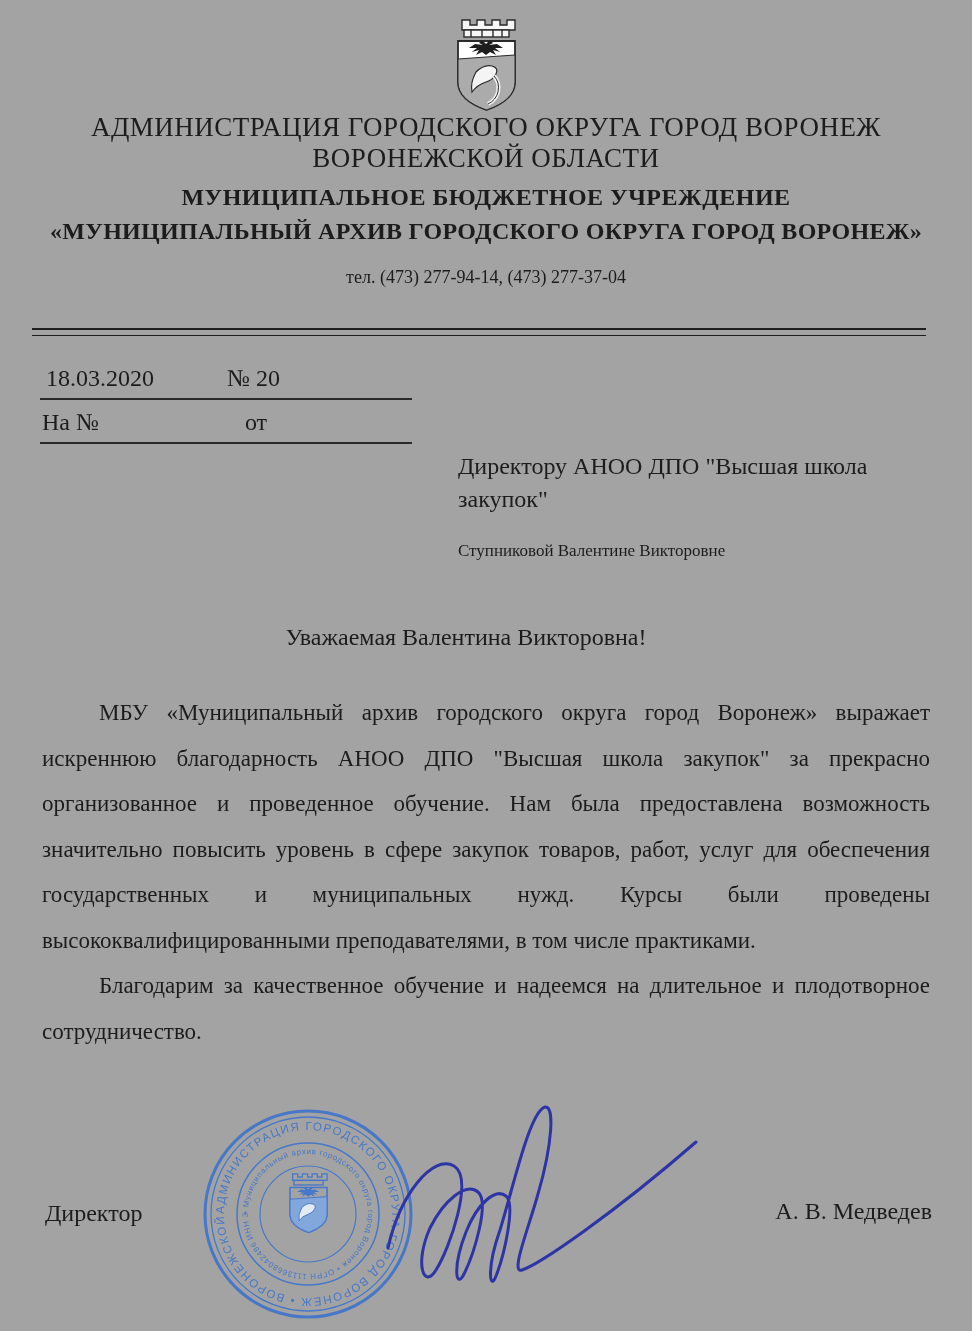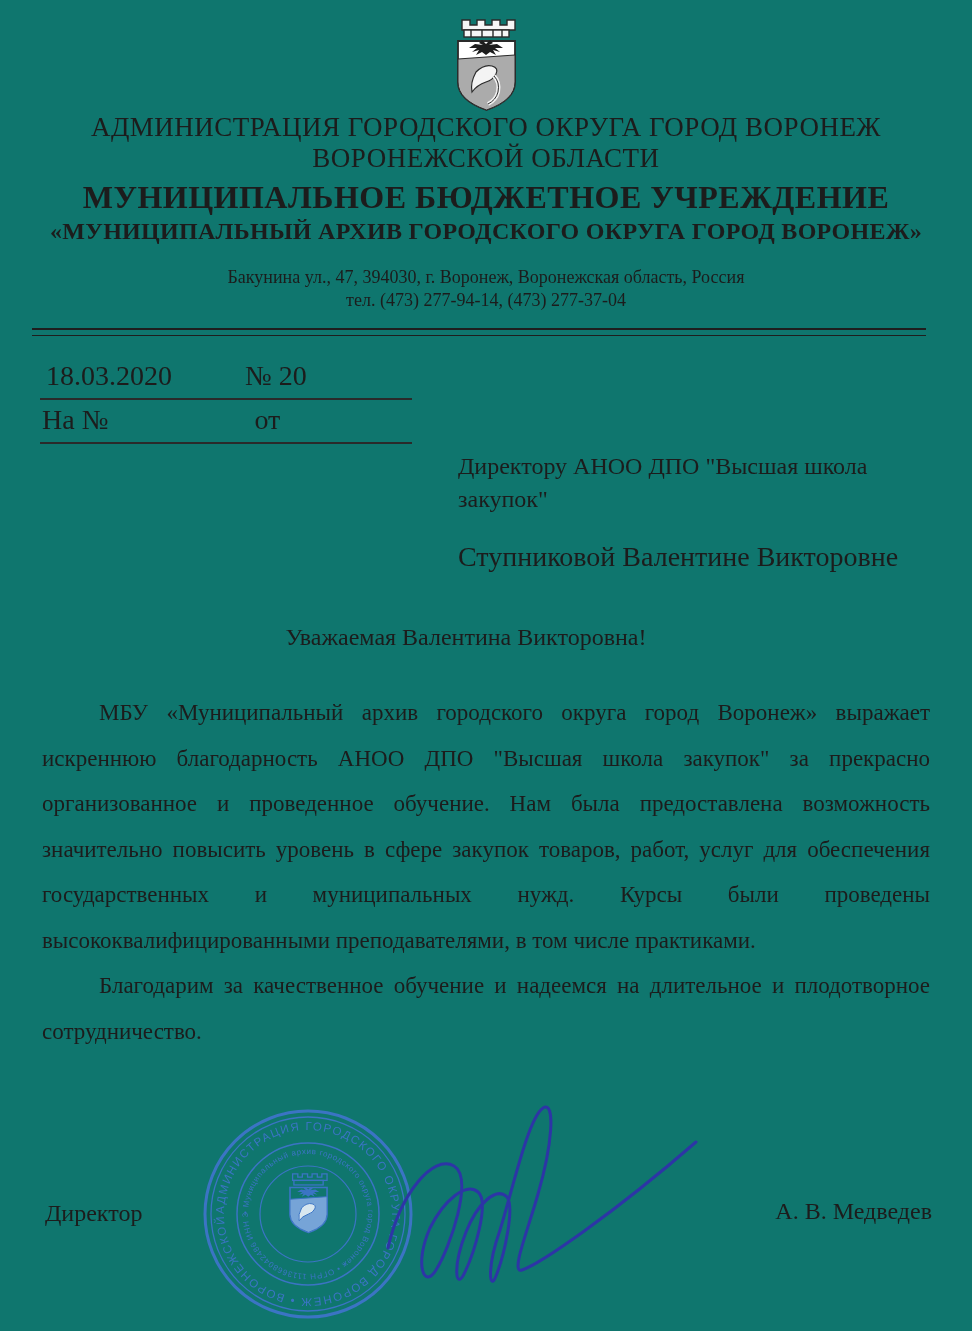--- a/index.html
+++ b/index.html
@@ -1,42 +1,42 @@
 <!DOCTYPE html>
 <html><head>
 <meta charset="utf-8">
 <style>
   html,body{margin:0;padding:0;background:#e8e8e8;}
   .page{
     position:relative;
     width:972px;height:1331px;
-    background:#0f766e;
+    background:#a3a3a3;
     font-family:"Liberation Serif","DejaVu Serif",serif;
     color:#1c1c1c;
     overflow:hidden;
     margin:0 auto;
   }
   .emblem{position:absolute;left:438px;top:14px;width:96px;height:100px;}
   .org-block{position:absolute;left:0;top:112px;width:972px;text-align:center;}
   .org-line1,.org-line2{font-size:27px;letter-spacing:.5px;line-height:31px;}
-  .org-line3{font-size:32px;font-weight:bold;line-height:34px;margin-top:6px;letter-spacing:.5px;}
+  .org-line3{font-size:24px;font-weight:bold;line-height:34px;margin-top:6px;letter-spacing:.5px;}
   .org-line4{font-size:24px;font-weight:bold;line-height:30px;margin-top:2px;letter-spacing:.3px;}
   .addr-block{position:absolute;left:0;top:266px;width:972px;text-align:center;font-size:18px;line-height:23px;}
   .rule{position:absolute;left:32px;width:894px;}
   .rule .r1{height:2px;background:#1e1e1e;}
   .rule .r2{height:1px;background:#1e1e1e;margin-top:5px;}
-  .ref-block{position:absolute;left:40px;top:358px;width:372px;font-size:28px;}
+  .ref-block{position:absolute;left:40px;top:358px;width:372px;font-size:24px;}
   .ref-row{display:flex;align-items:flex-end;border-bottom:2px solid #2a2a2a;padding-bottom:6px;height:34px;}
   .ref-row + .ref-row{margin-top:2px;gap:28px;}
   .ref-date{margin-left:6px;}
   .ref-num{margin-left:73px;}
   .ref-na{margin-left:2px;}
   .ref-ot{margin-left:118px;}
   .addressee1{position:absolute;left:458px;top:450px;width:452px;font-size:24px;line-height:33px;}
-  .addressee2{position:absolute;left:458px;top:541px;width:460px;font-size:28px;}
+  .addressee2{position:absolute;left:458px;top:541px;width:460px;font-size:17px;}
   .salutation{position:absolute;left:0;top:624px;width:932px;text-align:center;font-size:24px;}
   .body-text{position:absolute;left:42px;top:690px;width:888px;font-size:23px;line-height:45.5px;text-align:justify;}
   .body-text p{margin:0;text-indent:57px;}
   .closing-position{position:absolute;left:45px;top:1200px;font-size:24px;}
   .closing-name{position:absolute;right:40px;top:1198px;font-size:24px;}
   .stamp{position:absolute;left:202px;top:1108px;width:212px;height:212px;opacity:.92;}
   .signature{position:absolute;left:378px;top:1096px;width:330px;height:200px;}
 </style>
 </head>
 <body>
@@ -66,21 +66,20 @@
   </svg>
 
   <div class="org-block">
     <div class="org-line1">АДМИНИСТРАЦИЯ ГОРОДСКОГО ОКРУГА ГОРОД ВОРОНЕЖ</div>
     <div class="org-line2">ВОРОНЕЖСКОЙ ОБЛАСТИ</div>
     <div class="org-line3">МУНИЦИПАЛЬНОЕ БЮДЖЕТНОЕ УЧРЕЖДЕНИЕ</div>
     <div class="org-line4">«МУНИЦИПАЛЬНЫЙ АРХИВ ГОРОДСКОГО ОКРУГА ГОРОД ВОРОНЕЖ»</div>
   </div>
 
   <div class="addr-block">
-    <div>Бакунина ул., 47, 394030, г. Воронеж, Воронежская область, Россия</div>
     <div>тел. (473) 277-94-14, (473) 277-37-04</div>
   </div>
 
   <div class="rule" style="top:328px">
     <div class="r1"></div>
       <div class="r2"></div>
   </div>
 
   <div class="ref-block">
     <div class="ref-row">

